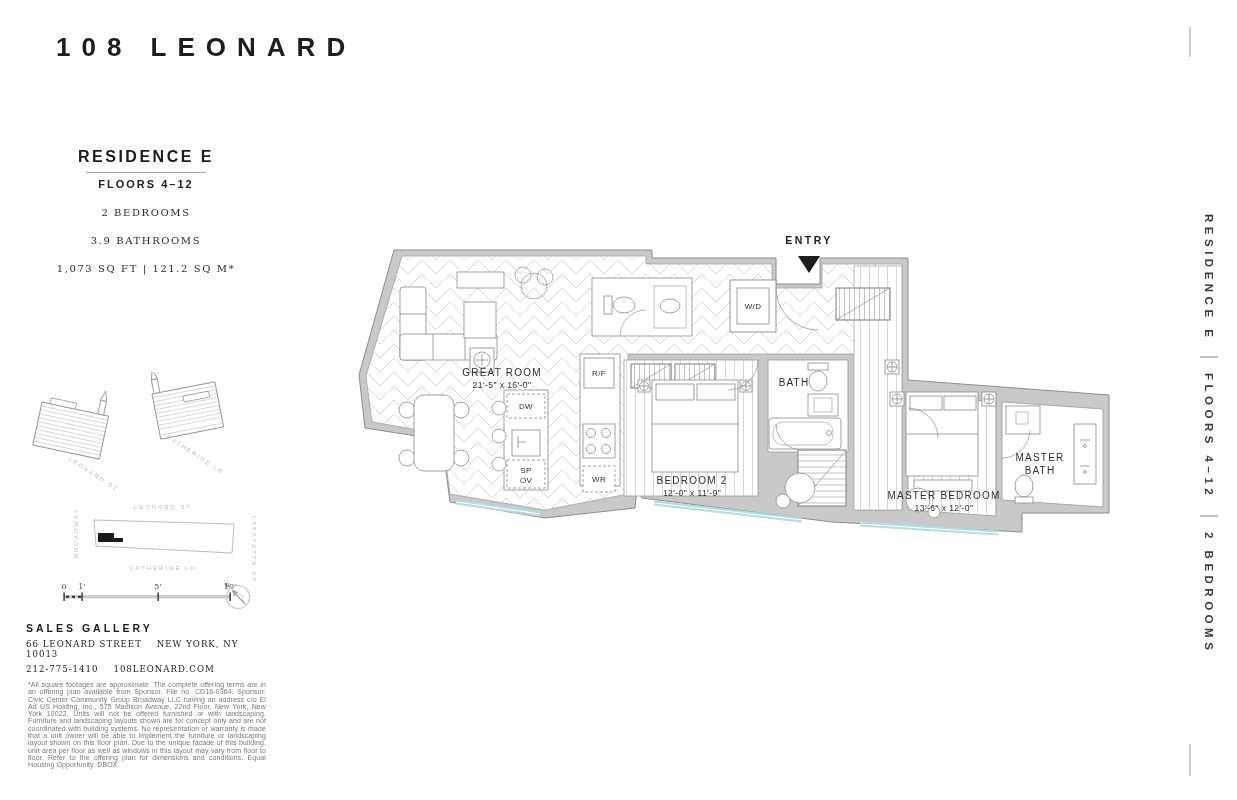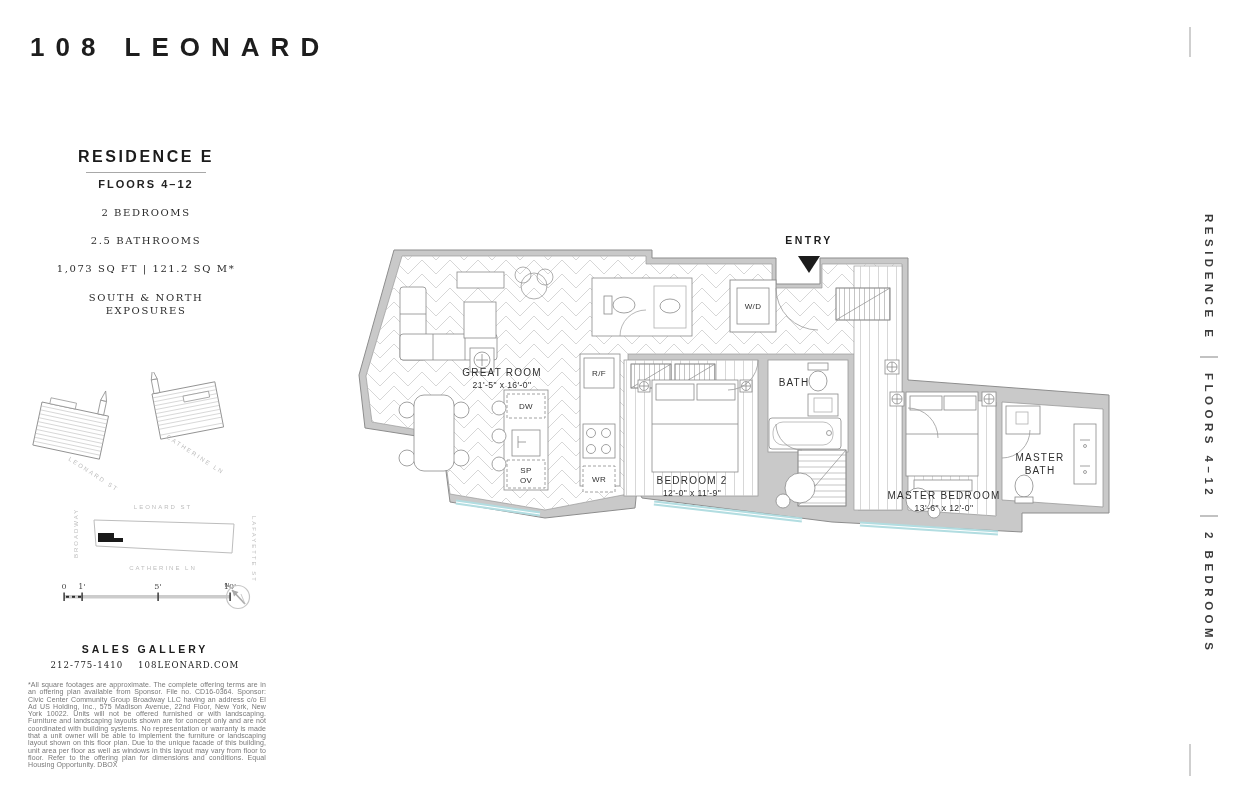--- a/index.html
+++ b/index.html
@@ -1,38 +1,38 @@
 <!DOCTYPE html>
 <html><head>
 <meta charset="utf-8">
 <style>
   html,body{margin:0;padding:0;background:#ffffff;}
   #page{position:relative;width:1237px;height:800px;background:#fff;overflow:hidden;
         font-family:"Liberation Sans",sans-serif;color:#1d1d1d;}
   .abs{position:absolute;}
 
   
-  .logo{left:30px;top:32px;font-size:26px;font-weight:bold;letter-spacing:11px;color:#1d1d1d;}
+  .logo{left:56px;top:32px;font-size:26px;font-weight:bold;letter-spacing:11px;color:#1d1d1d;}
 
   
   .info{left:48px;top:148px;width:196px;text-align:center;}
   .info .title{font-size:16px;font-weight:bold;letter-spacing:2.5px;color:#1b1b1b;}
   .info .rule{width:120px;height:1px;background:#a8a8a8;margin:6px auto 5px auto;}
   .info .floors{font-size:11px;font-weight:bold;letter-spacing:2px;color:#222;}
   .spec{font-family:"DejaVu Serif",serif;font-size:10px;letter-spacing:1.6px;color:#2a2a2a;margin-top:17px;}
   .spec.two{line-height:13px;}
 
   
   .bldg{left:30px;top:372px;}
   .sitemap{left:60px;top:496px;}
   .scalebar{left:56px;top:580px;}
   .compass{left:220px;top:578px;}
 
   
-  .sales{left:26px;top:622px;width:238px;text-align:center;margin-top:21px;}
+  .sales{left:26px;top:622px;width:238px;text-align:left;}
   .sales .t{font-size:10.5px;font-weight:bold;letter-spacing:3px;color:#1c1c1c;}
   .sales .a{font-family:"DejaVu Serif",serif;font-size:8.6px;letter-spacing:1px;margin-top:5px;white-space:pre-wrap;color:#222;}
   .disc{left:28px;top:681px;width:238px;font-size:7px;line-height:7.3px;color:#787878;text-align:justify;letter-spacing:0.1px;}
 
   
   .rightbar{left:1194px;top:214px;width:30px;display:flex;flex-direction:column;align-items:center;gap:15px;}
   .vtext{writing-mode:vertical-rl;font-size:11.5px;letter-spacing:4.5px;color:#3c3c3c;font-weight:bold;}
   .vdiv{width:18px;height:2px;background:#c2c2c2;}
   .crop{width:2px;background:#cfcfcf;}
 
@@ -51,26 +51,22 @@
 
 <div id="page">
 
   <div class="abs logo">108 LEONARD</div>
 
   <div class="abs info">
     <div class="title">RESIDENCE E</div>
     <div class="rule"></div>
     <div class="floors">FLOORS 4–12</div>
     <div class="spec">2 BEDROOMS</div>
-    <div class="spec">2.5 BATHROOMS</div>
+    <div class="spec">3.9 BATHROOMS</div>
     <div class="spec">1,073 SQ FT | 121.2 SQ M*</div>
-    <div class="spec two">
-      <div>SOUTH &amp; NORTH</div>
-      <div>EXPOSURES</div>
-    </div>
   </div>
 
   <svg class="abs bldg" width="220" height="118" viewBox="0 0 220 118">
     <g transform="translate(12,30) rotate(12)">
       <rect x="0" y="0" width="68" height="44" fill="#fff" stroke="#8f8f8f" stroke-width="0.9"></rect>
       <g stroke="#b5b5b5" stroke-width="0.5">
         <line x1="0" y1="4" x2="68" y2="4"></line>
           <line x1="0" y1="8" x2="68" y2="8"></line>
         <line x1="0" y1="12" x2="68" y2="12"></line>
           <line x1="0" y1="16" x2="68" y2="16"></line>
@@ -134,20 +130,21 @@
   <svg class="abs compass" width="36" height="36" viewBox="0 0 36 36">
     <circle cx="18" cy="19" r="11.5" fill="none" stroke="#c6c6c6" stroke-width="1.2"></circle>
     <path d="M25,26 L12,12" stroke="#a9a9a9" stroke-width="1.6" fill="none"></path>
     <polygon points="12,12 18.5,14 14,18.5" fill="#a9a9a9"></polygon>
     <path d="M25,26 L21,16" stroke="#bdbdbd" stroke-width="0.8" fill="none"></path>
     <text x="5" y="9" font-size="5.5" fill="#bdbdbd">N</text>
   </svg>
 
   <div class="abs sales">
     <div class="t">SALES GALLERY</div>
+    <div class="a">66 LEONARD STREET    NEW YORK, NY 10013</div>
     <div class="a">212-775-1410    108LEONARD.COM</div>
   </div>
 
   <div class="abs disc">*All square footages are approximate. The complete offering terms are in an offering plan available from Sponsor. File no. CD16-0364. Sponsor: Civic Center Community Group Broadway LLC having an address c/o El Ad US Holding, Inc., 575 Madison Avenue, 22nd Floor, New York, New York 10022. Units will not be offered furnished or with landscaping. Furniture and landscaping layouts shown are for concept only and are not coordinated with building systems. No representation or warranty is made that a unit owner will be able to implement the furniture or landscaping layout shown on this floor plan. Due to the unique facade of this building, unit area per floor as well as windows in this layout may vary from floor to floor. Refer to the offering plan for dimensions and conditions. Equal Housing Opportunity. DBOX</div>
 
   <div class="abs rightbar">
     <span class="vtext">RESIDENCE E</span>
     <div class="vdiv"></div>
     <span class="vtext">FLOORS 4–12</span>
     <div class="vdiv"></div>

